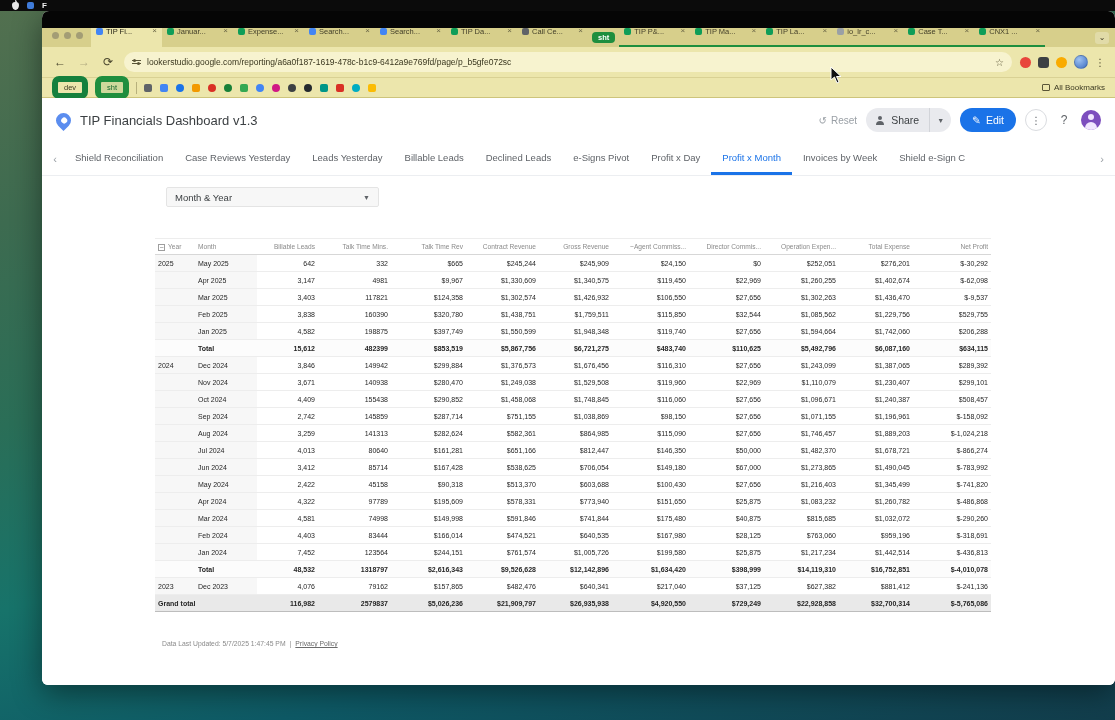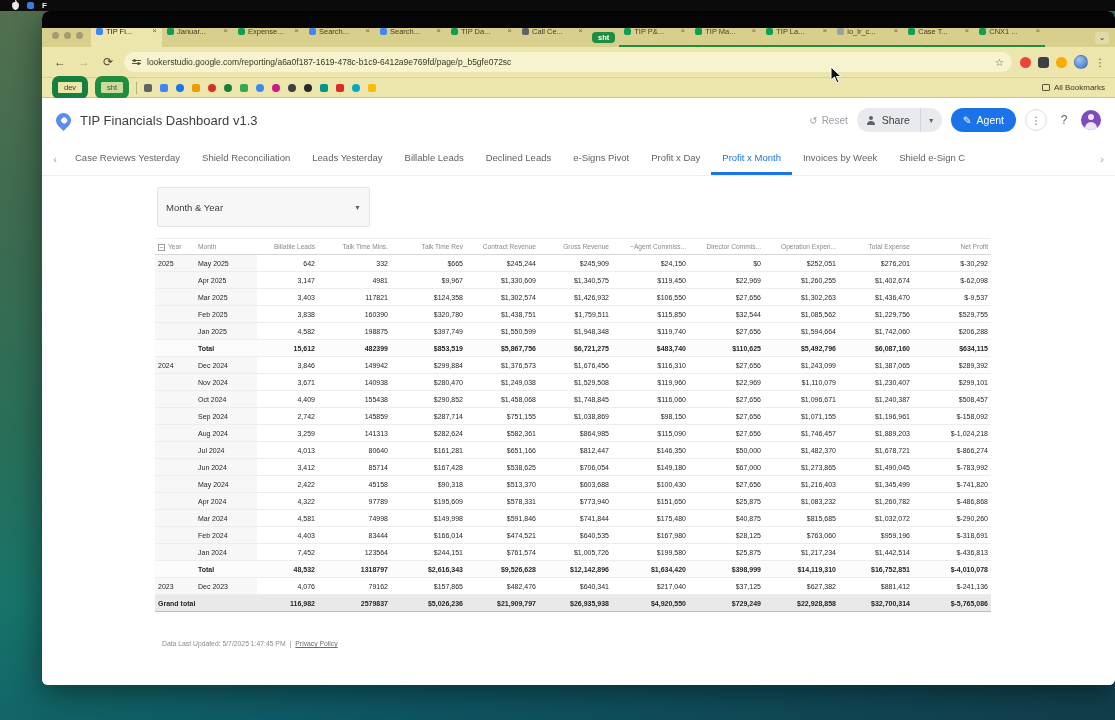--- a/index.html
+++ b/index.html
@@ -80,21 +80,21 @@
   .avatar { width:20px; height:20px; border-radius:50%; background:#7c4dbe; position:relative; overflow:hidden; }
   .avatar::before { content:""; position:absolute; left:7px; top:4px; width:6px; height:6px; border-radius:50%; background:#f1e6ff; }
   .avatar::after { content:""; position:absolute; left:4px; top:12px; width:12px; height:8px; border-radius:6px 6px 0 0; background:#f1e6ff; }
 
   .dash-nav { height:34px; display:flex; align-items:center; padding:0 4px; gap:0; border-bottom:1px solid #eceef1; }
   .nav-chev { width:18px; text-align:center; color:#9aa0a6; font-size:11px; flex:0 0 auto; }
   .navtabs { display:flex; flex:1; min-width:0; overflow:hidden; height:100%; align-items:stretch; }
   .navtab { flex:0 0 auto; display:flex; align-items:center; padding:0 11px; font-size:9.5px; color:#5f6368; white-space:nowrap; border-bottom:3px solid transparent; }
   .navtab.active { color:#1a73e8; border-bottom-color:#1a73e8; }
 
-  .filter { position:absolute; left:115px; top:89px; width:213px; height:40px; background:#f7f7f7; border:1px solid #e4e4e4; border-radius:2px; display:flex; align-items:center; justify-content:space-between; padding:0 8px; font-size:9.5px; color:#3c4043; }
+  .filter { position:absolute; left:124px; top:89px; width:213px; height:20px; background:#f7f7f7; border:1px solid #e4e4e4; border-radius:2px; display:flex; align-items:center; justify-content:space-between; padding:0 8px; font-size:9.5px; color:#3c4043; }
   .filter .caret { font-size:7px; color:#5f6368; }
 
   .table-wrap { position:absolute; left:113px; top:140px; width:836px; }
   table { border-collapse:collapse; width:836px; table-layout:fixed; }
   th { font-size:6.6px; font-weight:normal; color:#8a8a8a; height:16px; border-top:1px solid #ededed; border-bottom:1px solid #d7d7d7; padding:0 3px; white-space:nowrap; overflow:hidden; }
   td { font-size:7px; color:#262626; height:17px; border-bottom:1px solid #ededed; padding:0 3px; white-space:nowrap; overflow:hidden; }
   th.l, td.l { text-align:left; }
   th.r, td.r { text-align:right; }
   td.hdrcol { background:#f7f7f7; }
   tr.total td { font-weight:bold; background:#fcfcfc; }
@@ -255,32 +255,32 @@
       </span>
       <span class="share-btn">
         <span class="share-main">
           <span class="personadd"></span>
           <span>Share</span>
         </span>
         <span class="share-caret">▼</span>
       </span>
       <span class="edit-btn">
         <span>✎</span>
-        <span>Agent</span>
+        <span>Edit</span>
       </span>
       <span class="circle-btn">⋮</span>
       <span class="help-btn">?</span>
       <span class="avatar"></span>
     </div>
 
     <div class="dash-nav">
       <span class="nav-chev">‹</span>
       <div class="navtabs" id="navtabs">
+          <div class="navtab">Shield Reconciliation</div>
           <div class="navtab">Case Reviews Yesterday</div>
-          <div class="navtab">Shield Reconciliation</div>
           <div class="navtab">Leads Yesterday</div>
           <div class="navtab">Billable Leads</div>
           <div class="navtab">Declined Leads</div>
           <div class="navtab">e-Signs Pivot</div>
           <div class="navtab">Profit x Day</div>
           <div class="navtab active">Profit x Month</div>
           <div class="navtab">Invoices by Week</div>
           <div class="navtab">Shield e-Sign C</div>
         </div>
       <span class="nav-chev">›</span>

